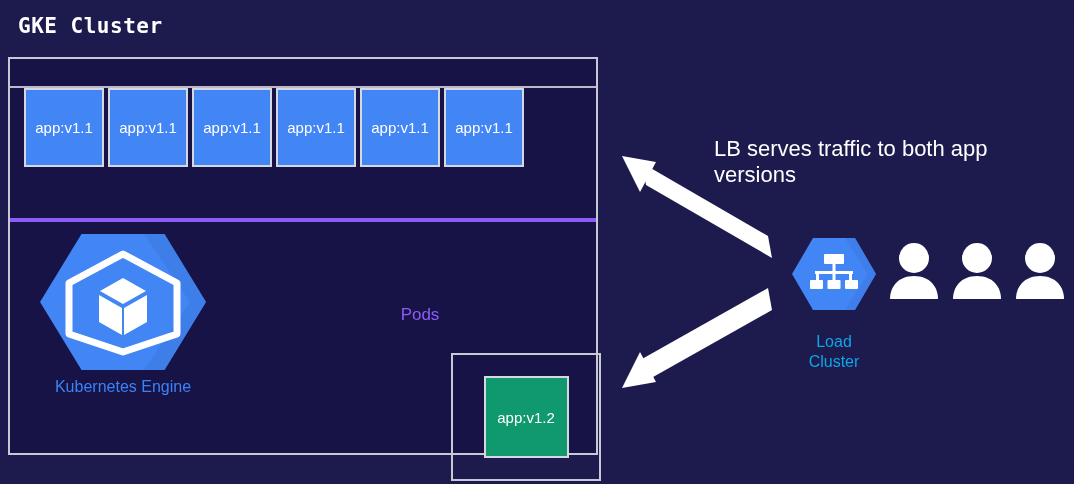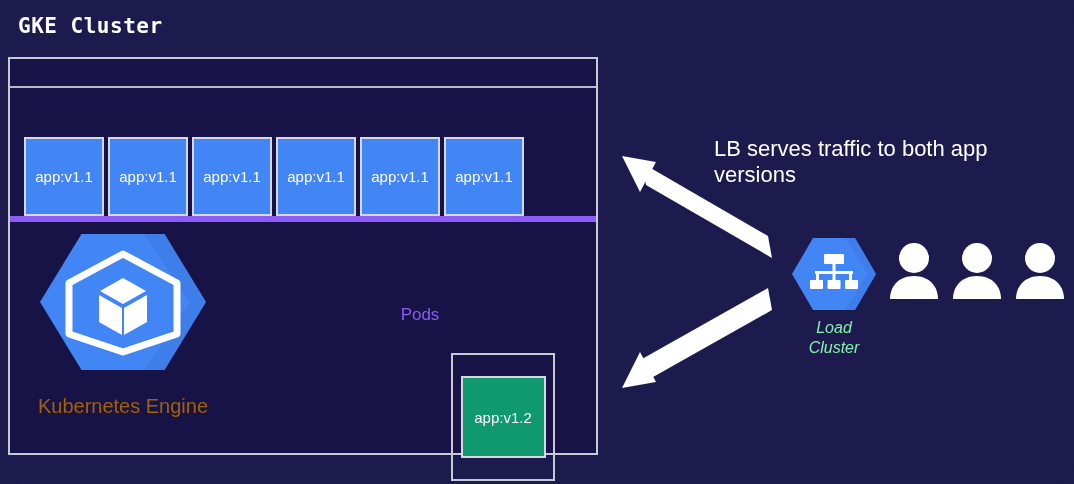--- a/index.html
+++ b/index.html
@@ -54,24 +54,24 @@
     box-sizing: border-box;
   }
 
   
   #pods-row {
     position: absolute;
     left: 0;
     top: 29px;
     width: 100%;
     height: 134px;
-    border-bottom: 6px solid #8b5cf6;
-    box-sizing: border-box;
-    display: flex;
-    align-items: flex-end;
+    border-bottom: 4px solid #8b5cf6;
+    box-sizing: border-box;
+    display: flex;
+    align-items: flex-start;
     padding-left: 14px;
     gap: 4px;
   }
   .pod-box {
     width: 80px;
     height: 79px;
     background: #4285f4;
     border: 2px solid #d7d7e0;
     box-sizing: border-box;
     display: flex;
@@ -94,42 +94,42 @@
 
   
   #k8s-group {
     position: absolute;
     left: 18px;
     top: 12px;
     width: 190px;
     text-align: center;
   }
   #k8s-label {
-    margin-top: 21px;
-    color: #a16207;
-    font-size: 20px;
+    margin-top: 4px;
+    color: #3b82f6;
+    font-size: 16px;
   }
 
   
   #pods-caption {
     position: absolute;
     left: 340px;
     top: 83px;
     width: 140px;
     text-align: center;
     color: #8b5cf6;
     font-size: 17px;
   }
 
   
   #canary-container {
     position: absolute;
     left: 441px;
     top: 131px;
-    width: 104px;
+    width: 150px;
     height: 128px;
     border: 2px solid #c9c9d6;
     box-sizing: border-box;
     display: flex;
     align-items: center;
     justify-content: center;
   }
   #canary-pod {
     width: 85px;
     height: 82px;
@@ -166,25 +166,24 @@
   }
 
   #lb-group {
     position: absolute;
     left: 786px;
     top: 238px;
     width: 96px;
     text-align: center;
   }
   #lb-label {
-    margin-top: 4px;
-    color: #86efac;
+    margin-top: 18px;
+    color: #0ea5e9;
     font-size: 16px;
     line-height: 1.22;
-    font-style: italic;
   }
 
   #users-group {
     position: absolute;
     left: 888px;
     top: 243px;
     width: 178px;
     height: 60px;
     display: flex;
     justify-content: space-between;

